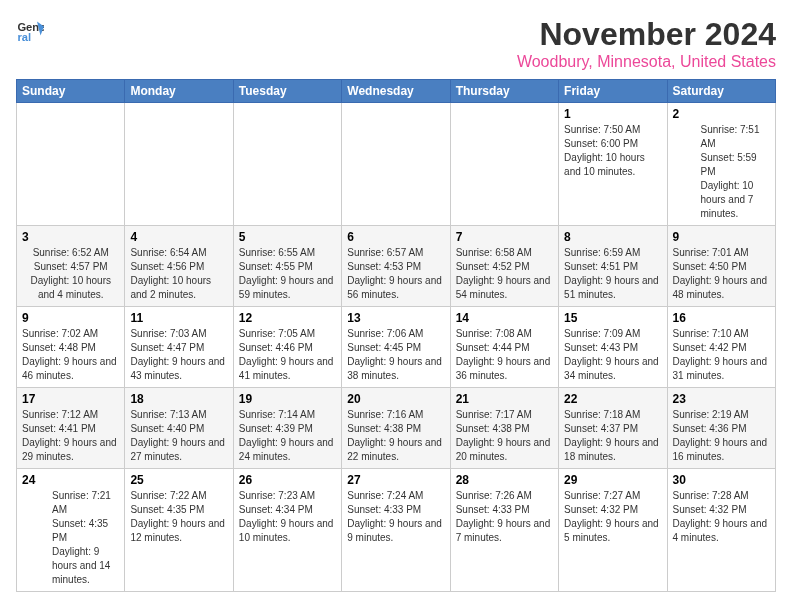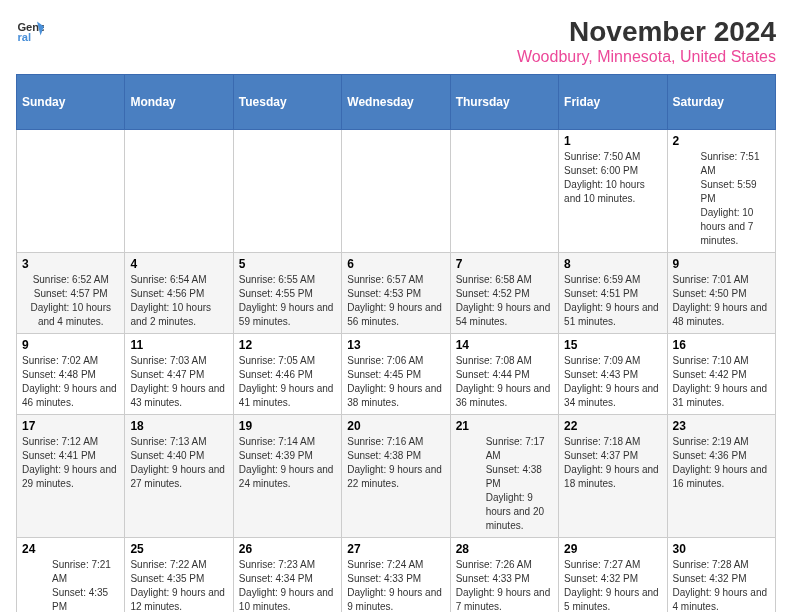--- a/index.html
+++ b/index.html
@@ -22,38 +22,38 @@
       gap: 4px;
     }
     .logo-icon {
       width: 28px;
       height: 28px;
     }
     .title-area {
       text-align: right;
     }
     .month-title {
-      font-size: 28px;
+      font-size: 32px;
       font-weight: bold;
       color: #333;
     }
     .location-title {
       font-size: 16px;
       color: #ec4899;
     }
     table {
       width: 100%;
       border-collapse: collapse;
       font-size: 11px;
     }
     th {
       background-color: #4a7fc1;
       color: #fff;
       text-align: left;
-      padding: 20px 5px;
+      padding: 4px 5px;
       font-size: 12px;
       border: 1px solid #3a6ab0;
     }
     td {
       border: 1px solid #ccc;
       vertical-align: top;
       padding: 4px 5px;
       height: 80px;
       width: calc(100% / 7);
       background: #fff;
@@ -232,21 +232,21 @@
 Daylight: 9 hours and 24 minutes.</div>
         </td>
         <td>
           <div class="day-number">20</div>
           <div class="day-info" style="white-space: pre-line;">Sunrise: 7:16 AM
 Sunset: 4:38 PM
 Daylight: 9 hours and 22 minutes.</div>
         </td>
         <td>
           <div class="day-number">21</div>
-          <div class="day-info" style="white-space: pre-line; margin-left: 30px;">Sunrise: 7:17 AM
+          <div class="day-info" style="white-space: pre-line;">Sunrise: 7:17 AM
 Sunset: 4:38 PM
 Daylight: 9 hours and 20 minutes.</div>
         </td>
         <td>
           <div class="day-number">22</div>
           <div class="day-info" style="white-space: pre-line;">Sunrise: 7:18 AM
 Sunset: 4:37 PM
 Daylight: 9 hours and 18 minutes.</div>
         </td>
         <td>

